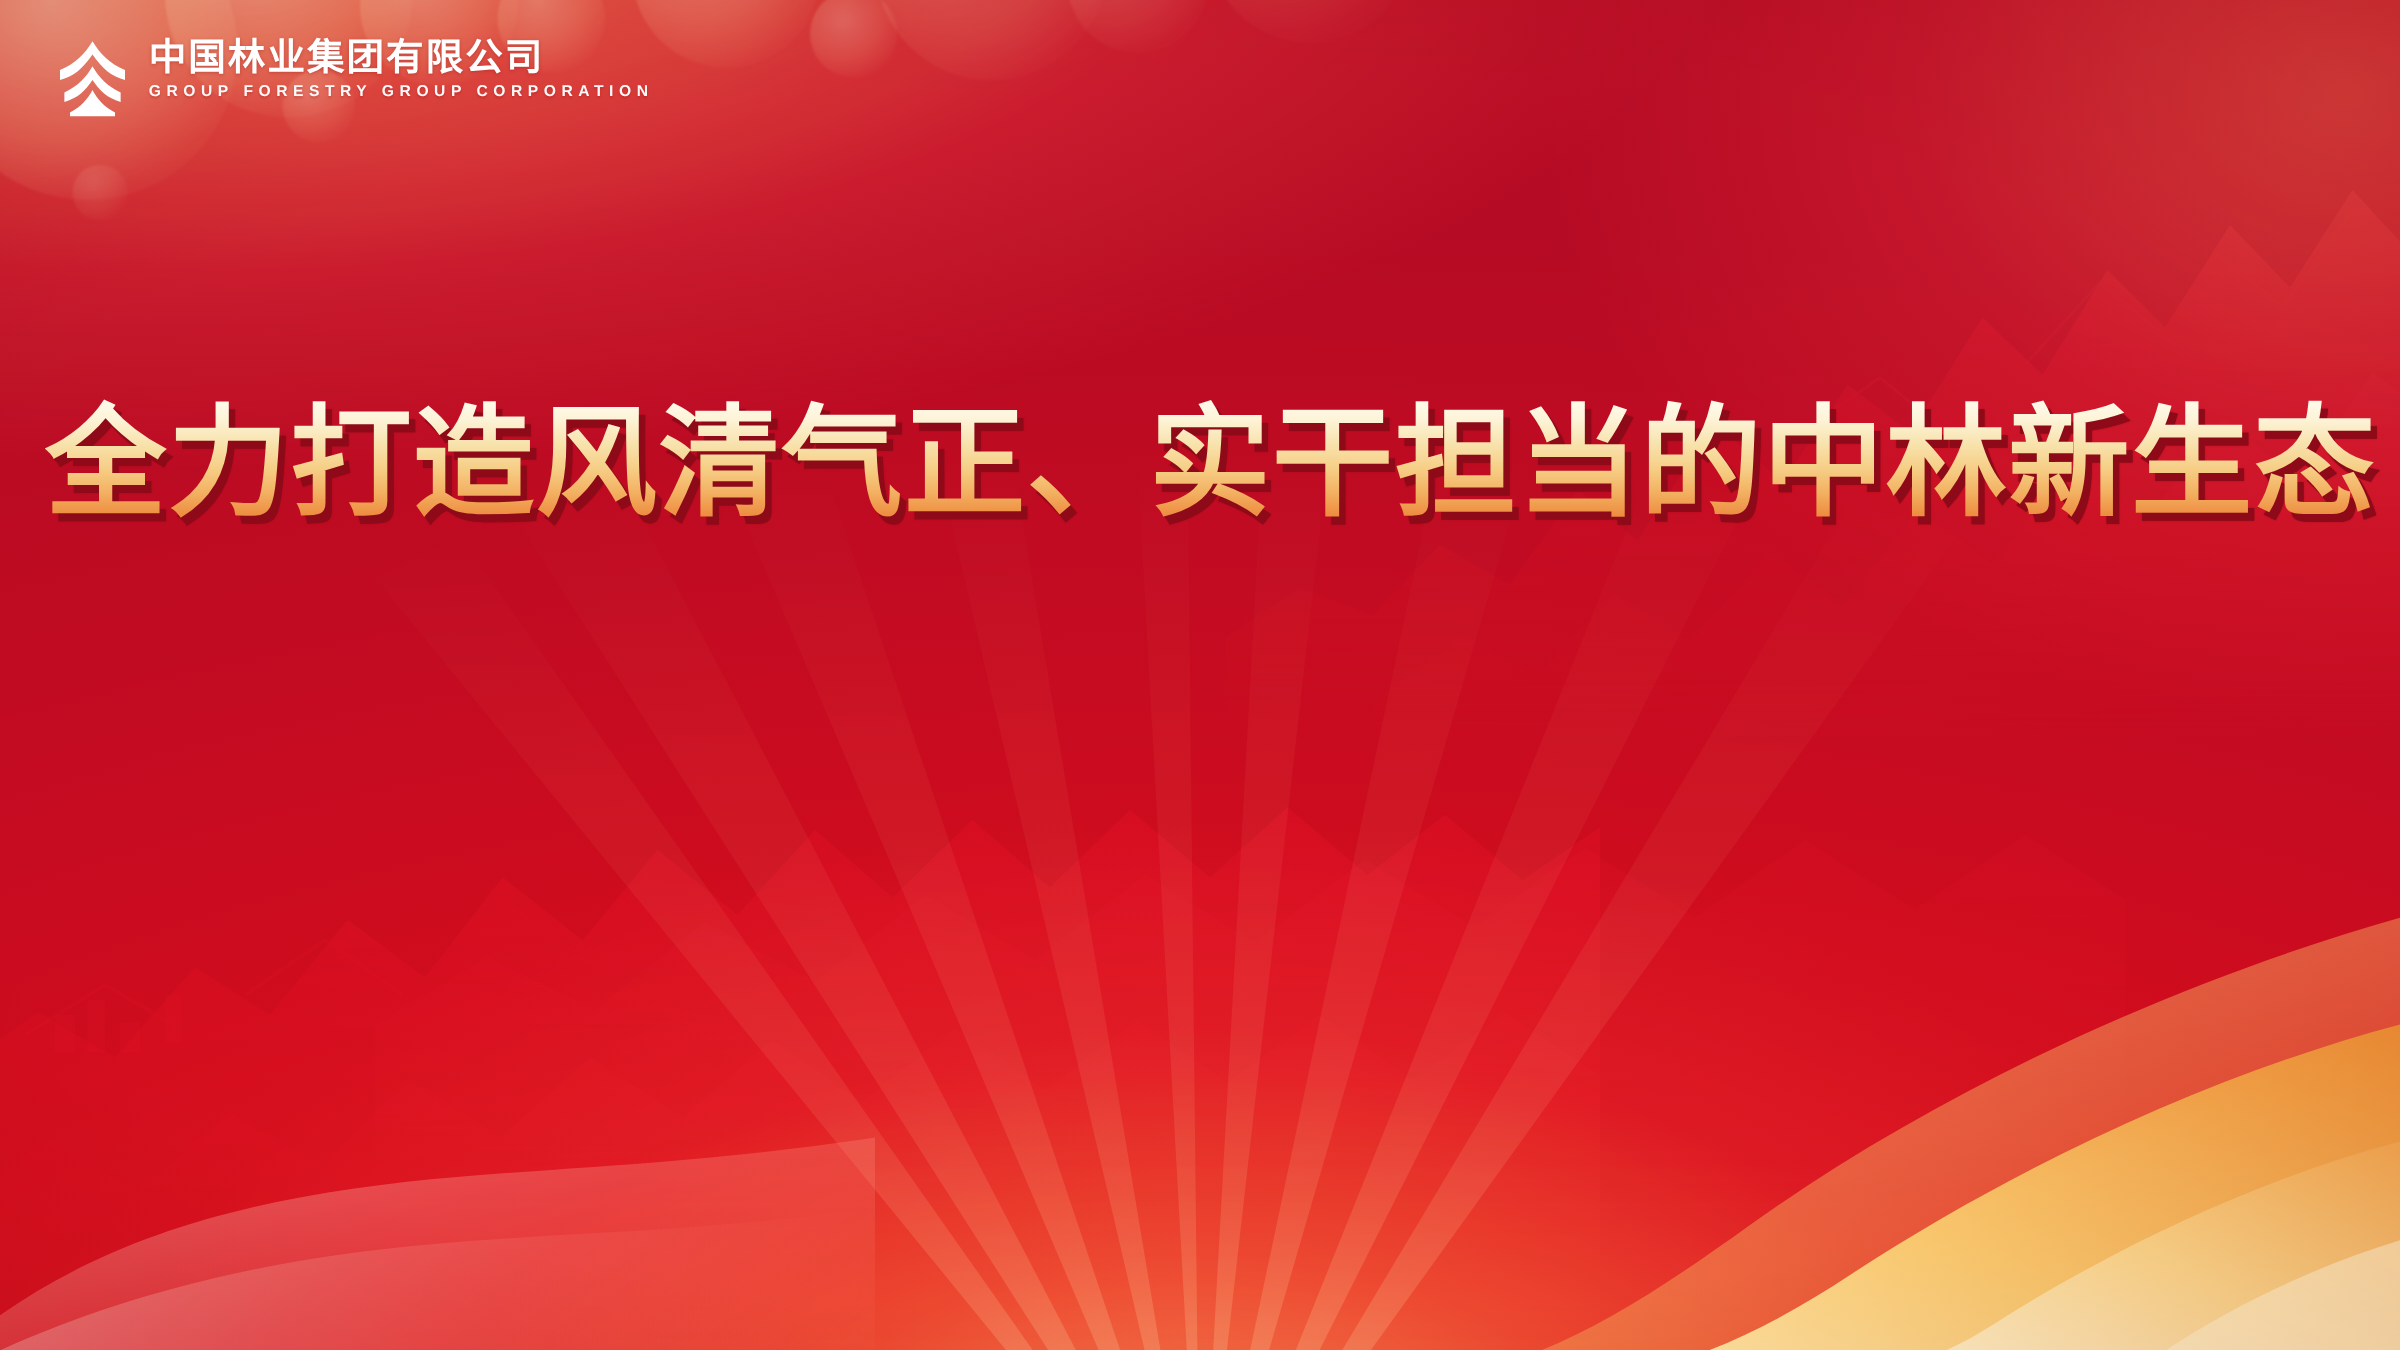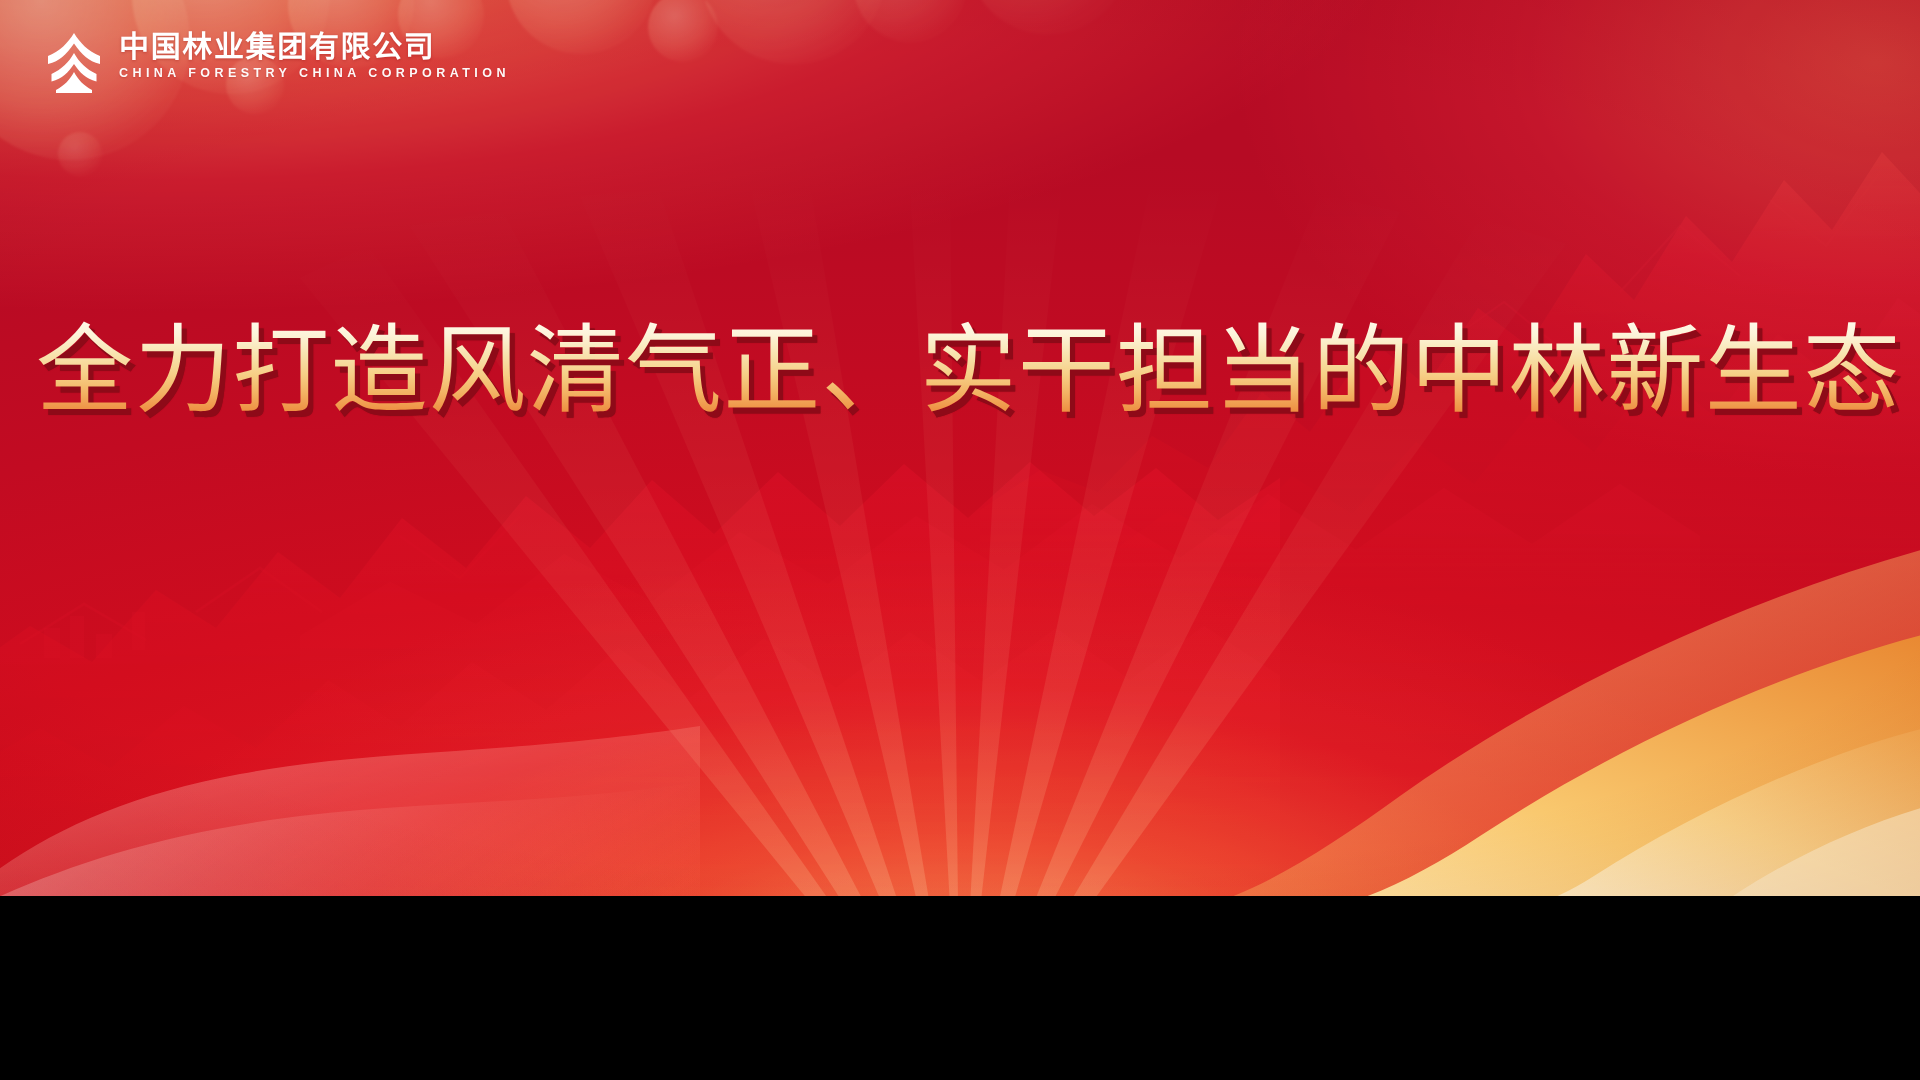--- a/index.html
+++ b/index.html
@@ -6,21 +6,21 @@
   html,body{margin:0;padding:0;background:#000;}
   body{
     font-family:"Liberation Sans","DejaVu Sans",sans-serif;
     -webkit-font-smoothing:antialiased;
   }
 
   
   .stage{
     position:relative;
     width:1920px;
-    height:896px;
+    height:1080px;
     overflow:hidden;
     background:#C60D22;
     isolation:isolate;
   }
 
   
   .bg-base{
     position:absolute; inset:0;
     background:
       radial-gradient(125% 95% at 50% 112%,
@@ -122,21 +122,21 @@
 
   
   .headline{
     position:absolute; left:0; right:0; top:300px;
     z-index:9; text-align:center;
     padding:0 36px;
   }
   .hl-line{
     position:relative;
     font-family:"DejaVu Sans","Liberation Sans",sans-serif;
-    font-weight:400;
+    font-weight:700;
     font-size:97px;
     line-height:1.47;
     letter-spacing:.012em;
     white-space:nowrap;
     color:#FCEFD2;
   }
   
   .hl-line .fill{
     background:linear-gradient(180deg,
       #FFFCF2 0%,
@@ -308,21 +308,21 @@
 
         <path d="M30 2 C24 12 16 20 4 25 L4 33 C10 31.5 14.5 29 18 26.2 C22 23 26.2 18 30 12.6 C33.8 18 38 23 42 26.2 C45.5 29 50 31.5 56 33 L56 25 C44 20 36 12 30 2 Z"></path>
 
         <path d="M30 22 C25 31 18 38 7.5 43 L7.5 50.5 C13 49 17.2 46.6 20.5 44 C24 41.2 27.2 37.2 30 33 C32.8 37.2 36 41.2 39.5 44 C42.8 46.6 47 49 52.5 50.5 L52.5 43 C42 38 35 31 30 22 Z"></path>
 
         <path d="M30 41 C26 48.5 20.5 54.5 12 59 L12 62 L48 62 L48 59 C39.5 54.5 34 48.5 30 41 Z"></path>
       </g>
     </svg>
     <div class="logo-words">
       <div class="logo-cn">中国林业集团有限公司</div>
-      <div class="logo-en">CHINA FORESTRY CHINA CORPORATION</div>
+      <div class="logo-en">GROUP FORESTRY GROUP CORPORATION</div>
     </div>
   </div>
 
   <div class="headline">
     <div class="hl-line">
       <span class="shadow">全力打造风清气正、实干担当的中林新生态</span>
       <span class="fill">全力打造风清气正、实干担当的中林新生态</span>
     </div>
   </div>
 

